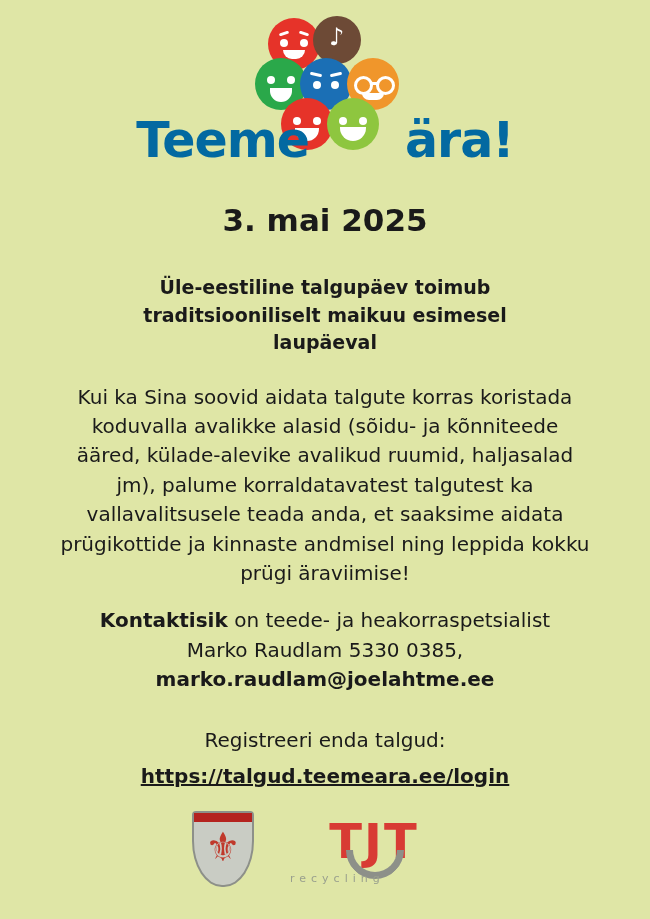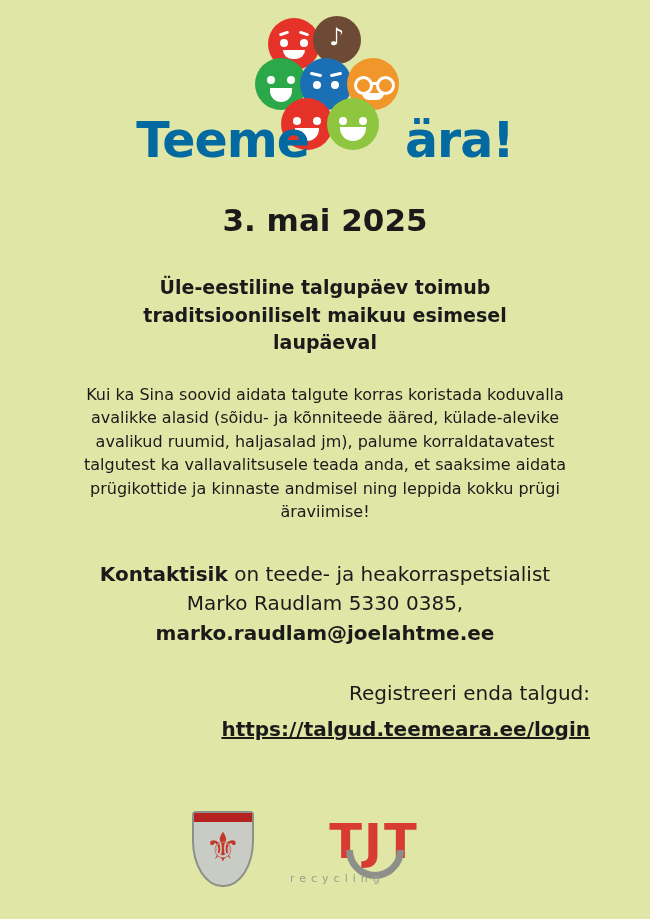--- a/index.html
+++ b/index.html
@@ -108,39 +108,39 @@
     text-align: center;
     font-size: 19px;
     font-weight: bold;
     line-height: 1.45;
     color: #1a1a1a;
   }
   .body-text {
     margin-top: 26px;
     width: 530px;
     text-align: center;
-    font-size: 16px;
+    font-size: 20px;
     line-height: 1.47;
     color: #1a1a1a;
   }
   .contact {
-    margin-top: 36px;
+    margin-top: 18px;
     width: 530px;
     text-align: center;
     font-size: 20px;
     line-height: 1.47;
     color: #1a1a1a;
   }
   .contact b { font-weight: bold; }
   .contact .email { font-weight: bold; }
 
   .register {
     margin-top: 30px;
     width: 530px;
-    text-align: right;
+    text-align: center;
     font-size: 20px;
     line-height: 1.5;
     color: #1a1a1a;
   }
   .register .link {
     display: inline-block;
     margin-top: 6px;
     font-weight: bold;
     text-decoration: underline;
     color: #1a1a1a;

